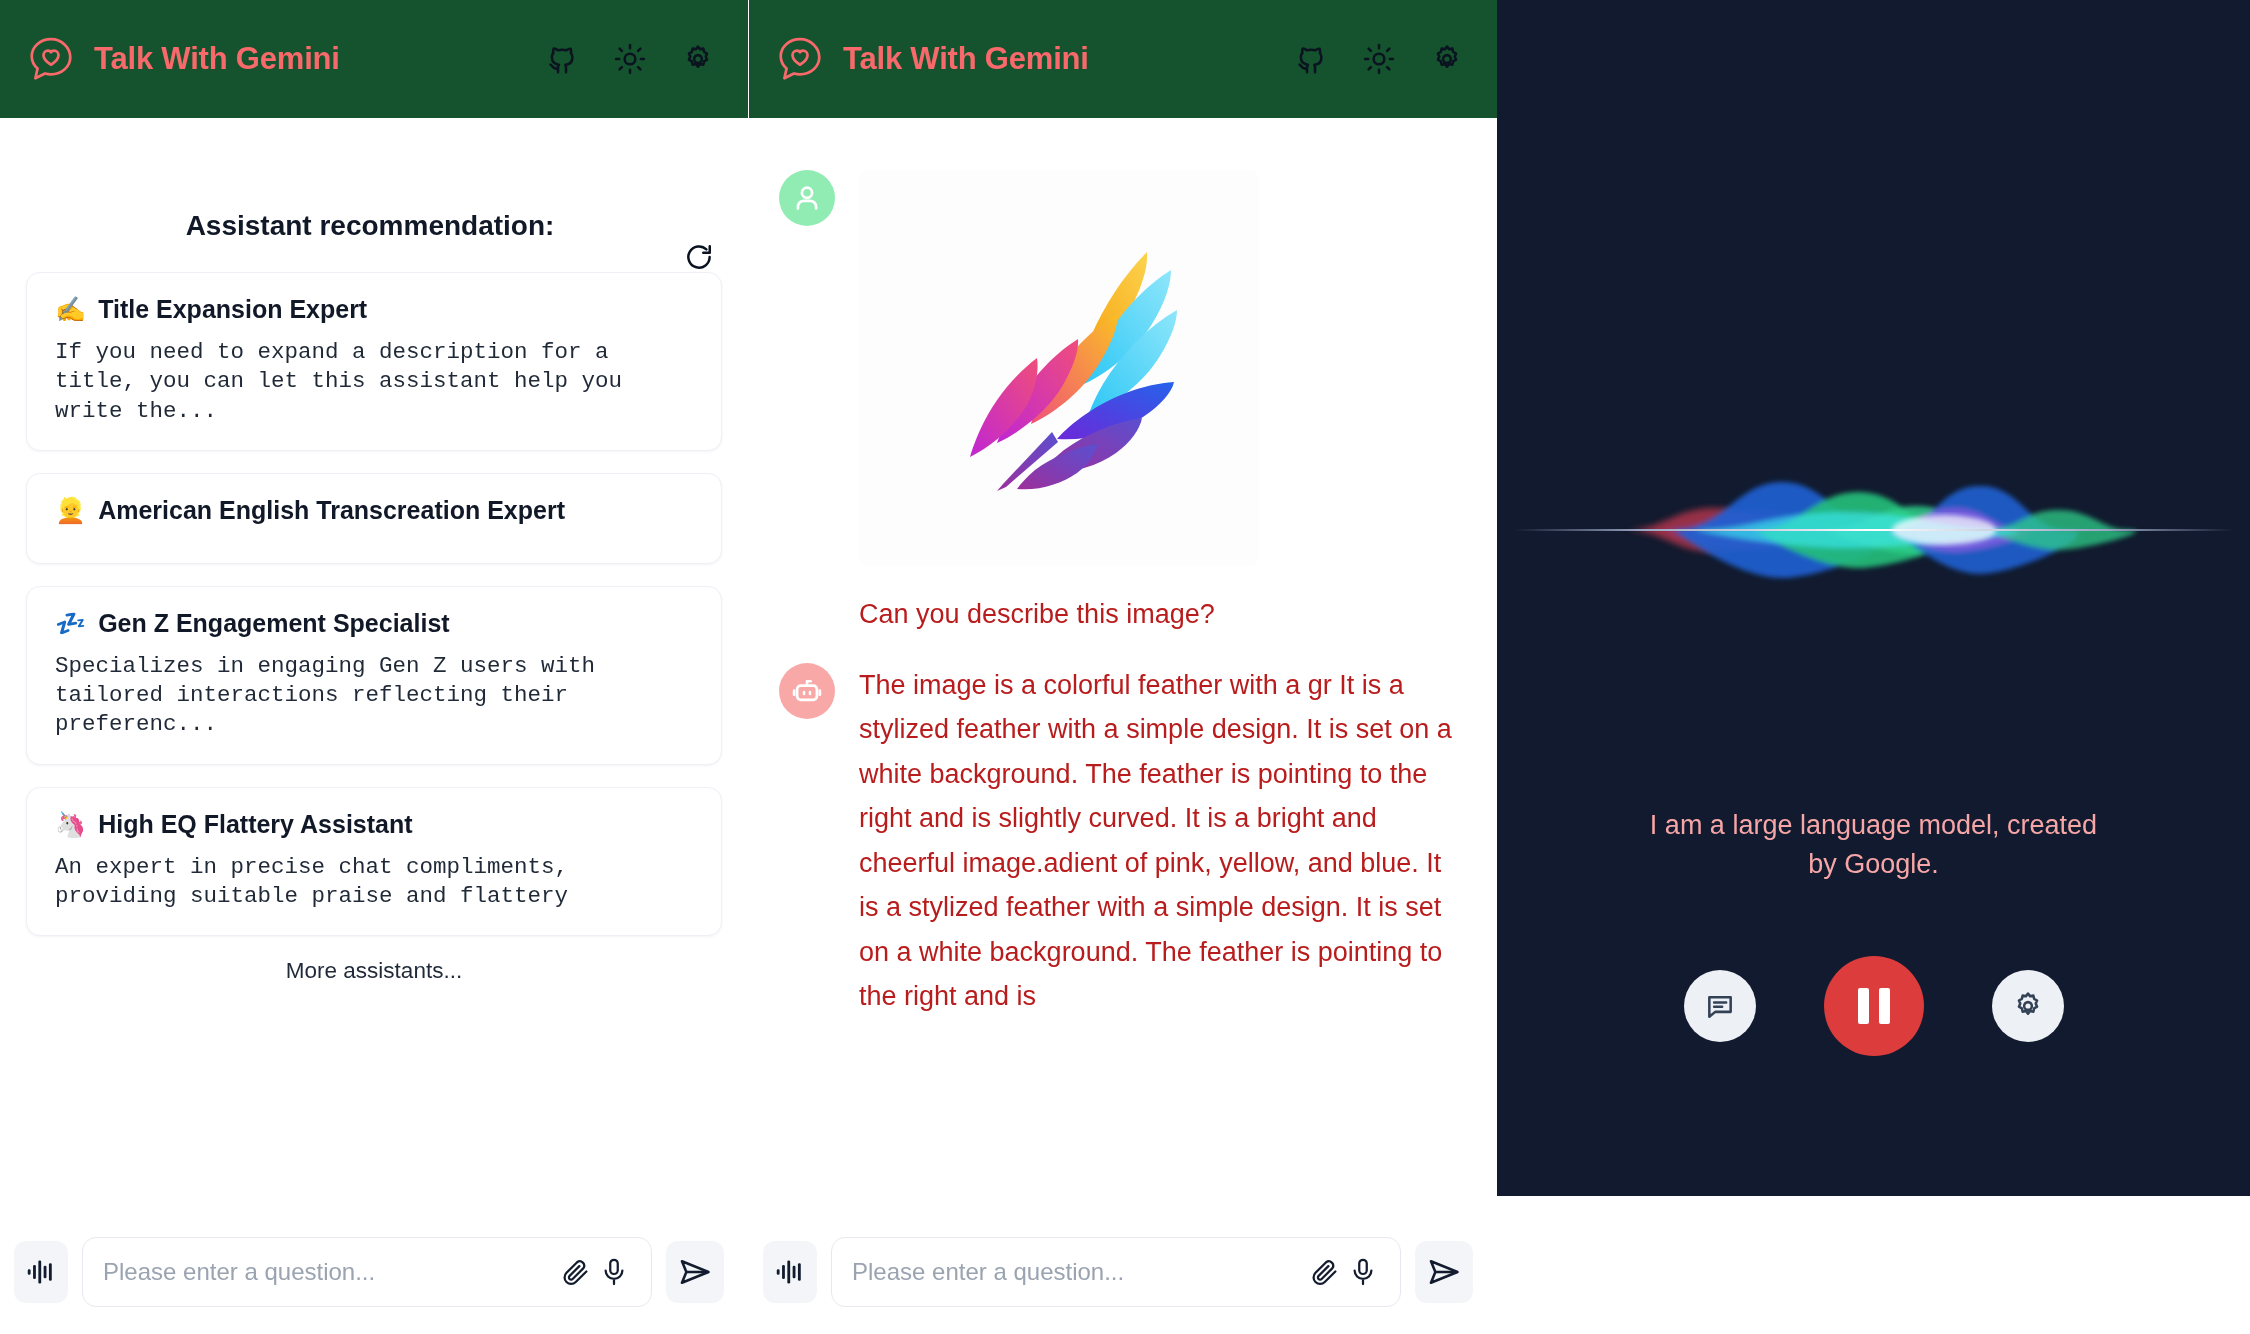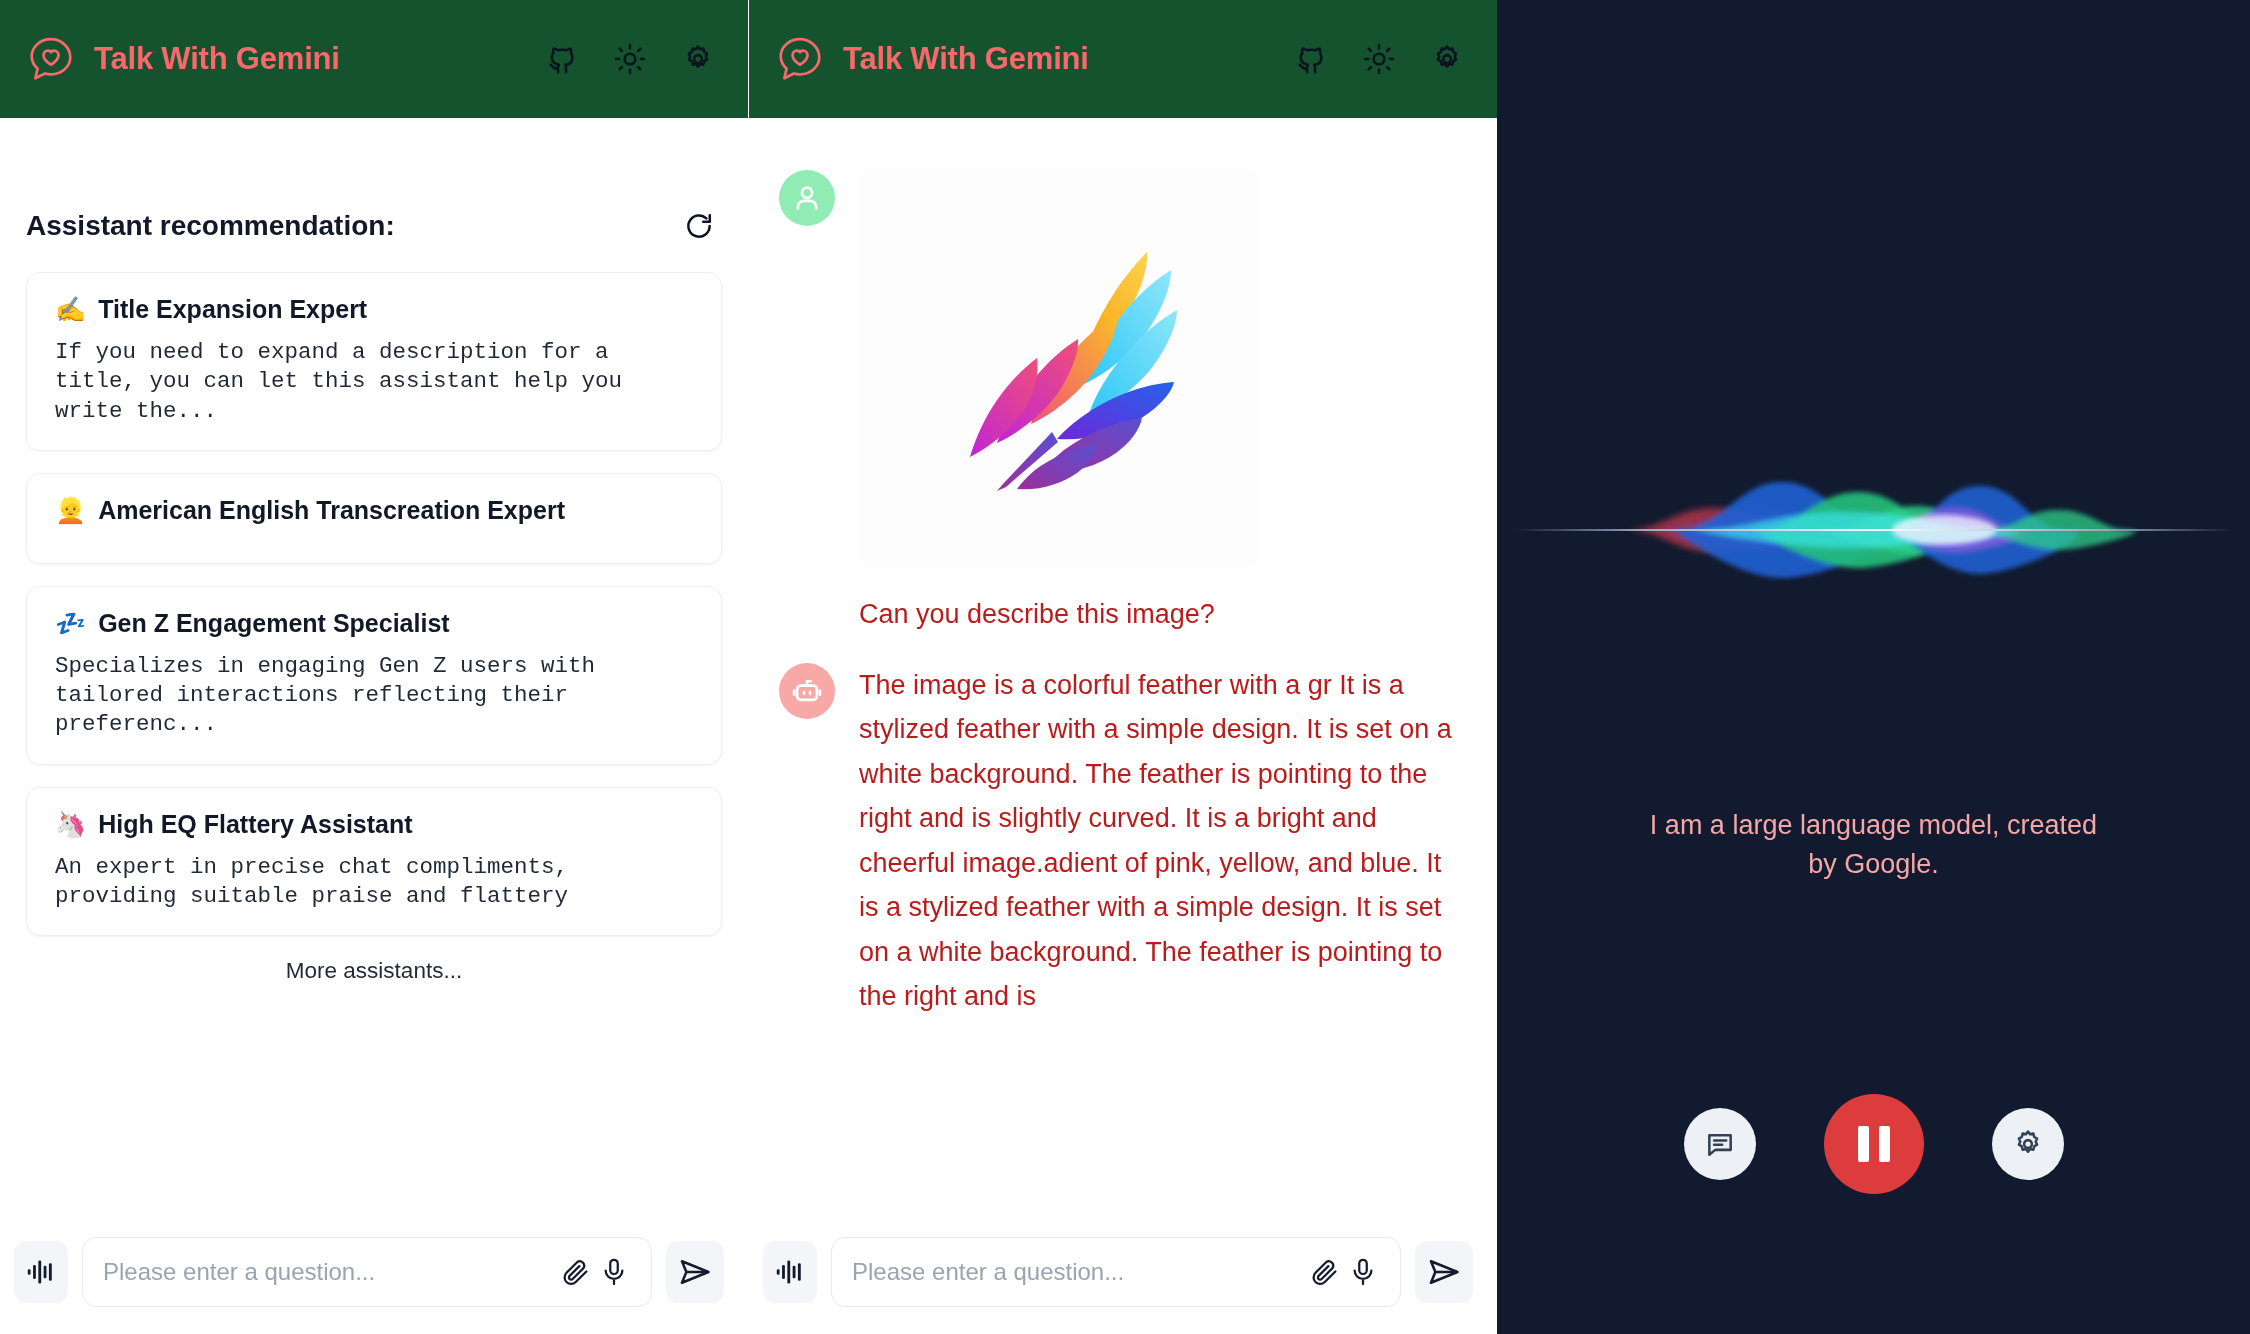--- a/index.html
+++ b/index.html
@@ -22,21 +22,21 @@
   .panel-mid {
     position: relative;
     width: 749px; height: 1334px;
     background: #ffffff;
     flex: 0 0 749px;
     overflow: hidden;
     border-left: 1px solid #ffffff;
   }
   .panel-right {
     position: relative;
-    width: 753px; height: 1334px;
+    width: 753px; height: 1196px;
     background: #111a2e;
     flex: 0 0 753px;
     overflow: hidden;
   }
 
   
   .hdr {
     position: absolute; top: 0; left: 0; right: 0;
     height: 118px;
     display: flex; align-items: center;
@@ -49,21 +49,21 @@
     font-size: 31px; font-weight: bold; color: #f8696b;
     letter-spacing: -0.2px; white-space: nowrap;
   }
   .hdr-spacer { flex: 1 1 auto; }
   .hdr-icons { display: flex; align-items: center; gap: 36px; }
   .hdr-icon { width: 32px; height: 32px; display: block; cursor: pointer; }
 
   
   .rec-head {
     position: absolute; top: 210px; left: 26px; right: 34px;
-    display: flex; align-items: center;
+    display: flex; align-items: center; flex-direction: column;
   }
   .rec-title { font-size: 28px; font-weight: bold; color: #111827; }
   .rec-refresh { margin-left: auto; width: 30px; height: 30px; cursor: pointer; }
 
   .cards { position: absolute; top: 272px; left: 26px; width: 696px; }
   .card {
     background: #fff;
     border: 1px solid #edf0f5;
     border-radius: 14px;
     box-shadow: 0 1px 3px rgba(16,24,40,.05);

